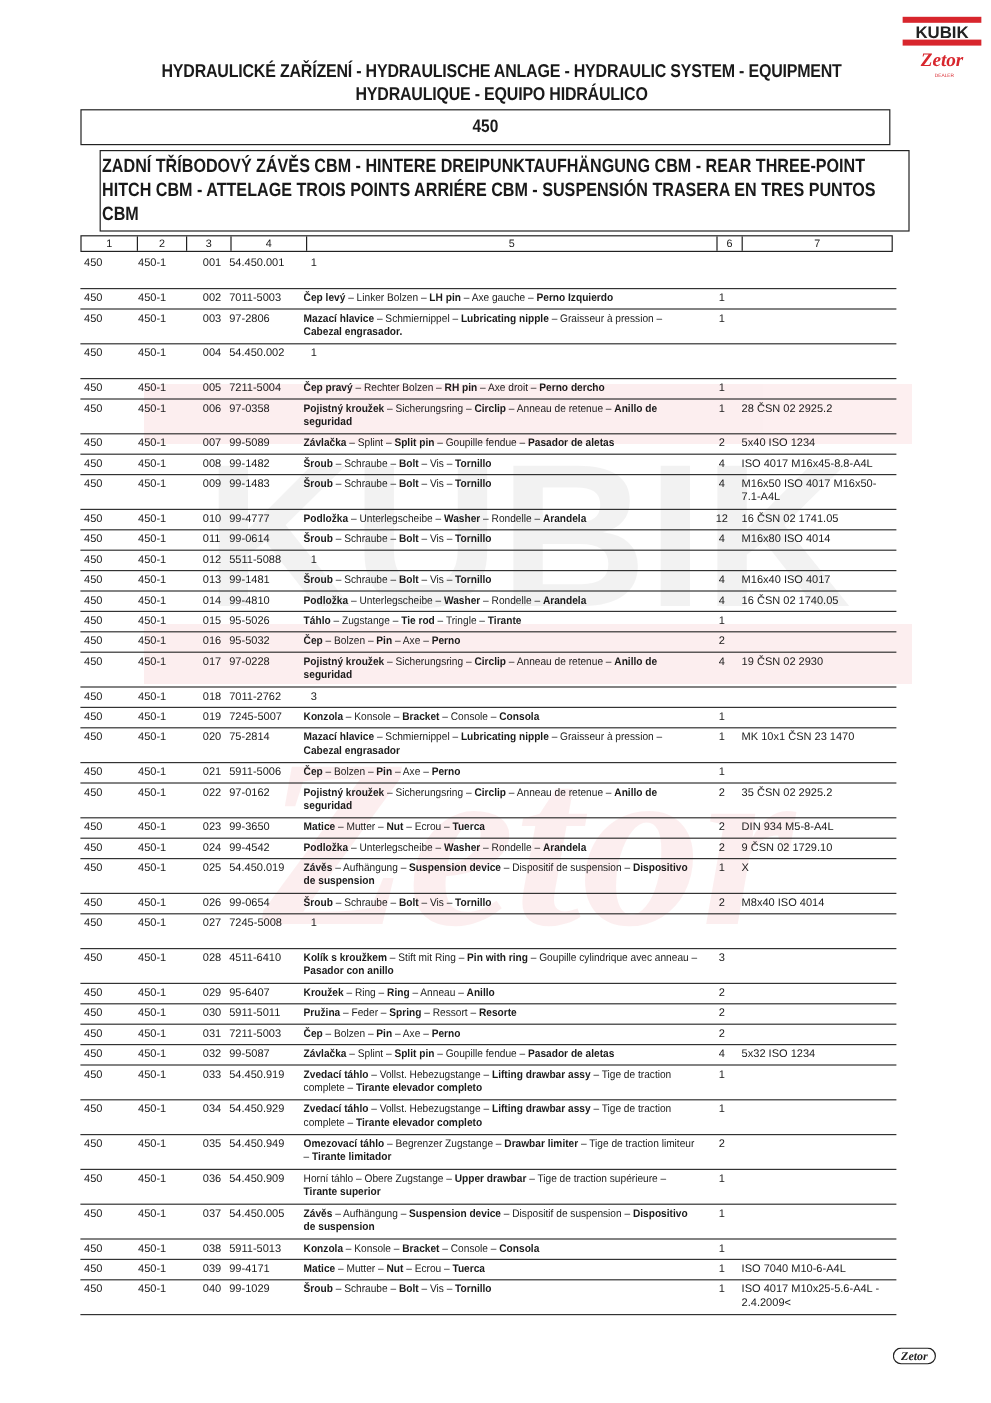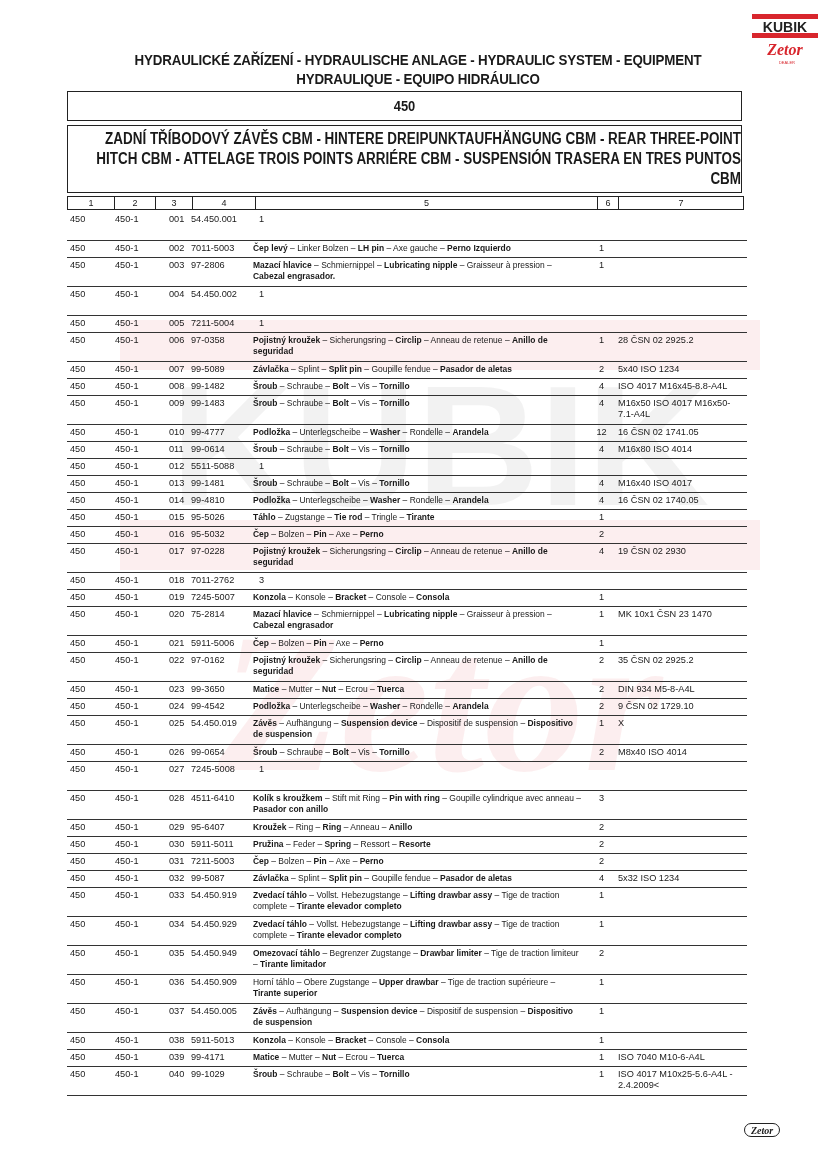--- a/index.html
+++ b/index.html
@@ -21,22 +21,22 @@
     transform: scaleX(0.86); transform-origin: center top; letter-spacing: -0.2px;
     z-index: 2;
   }
   .box450 {
     position: absolute; left: 67px; top: 91px; width: 673px; height: 28px;
     border: 1.5px solid #222; text-align: center; z-index: 2;
     font-weight: bold; font-size: 15px; line-height: 28px;
   }
   .box450 span { display: inline-block; transform: scaleX(0.86); }
   .boxsub {
-    position: absolute; left: 67px; top: 125px; width: 673px; height: 66px;
-    border: 1.5px solid #222; text-align: right; z-index: 2;
+    position: absolute; left: 83px; top: 125px; width: 673px; height: 66px;
+    border: 1.5px solid #222; text-align: left; z-index: 2;
   }
   .boxsub div {
     font-weight: bold; font-size: 16px; line-height: 20px; padding-top: 3px;
     transform: scaleX(0.84); transform-origin: center top; width: 800px; margin-left: -63px;
   }
   .colhead {
     position: absolute; left: 67px; top: 196px; width: 675px; height: 12px;
     border: 1px solid #222; display: flex; z-index: 2;
   }
   .colhead div {
@@ -150,20 +150,21 @@
       <div class="c c4">54.450.002</div>
       <div class="c c6">1</div>
       <div class="c c7"></div>
       <div class="line"></div>
     </div>
     <div class="row h1">
       <div class="c c1">450</div>
       <div class="c c2">450-1</div>
       <div class="c c3">005</div>
       <div class="c c4">7211-5004</div>
+      <div class="c c5"><span class="cell-text"><span class="b">Čep pravý</span><span> – </span><span>Rechter Bolzen</span><span> – </span><span class="b">RH pin</span><span> – </span><span>Axe droit</span><span> – </span><span class="b">Perno dercho</span></span></div>
       <div class="c c6">1</div>
       <div class="c c7"></div>
       <div class="line"></div>
     </div>
     <div class="row h2">
       <div class="c c1">450</div>
       <div class="c c2">450-1</div>
       <div class="c c3">006</div>
       <div class="c c4">97-0358</div>
       <div class="c c5"><span class="cell-text"><span class="b">Pojistný kroužek</span><span> – </span><span>Sicherungsring</span><span> – </span><span class="b">Circlip</span><span> – </span><span>Anneau de retenue</span><span> – </span><span class="b">Anillo de seguridad</span></span></div>

